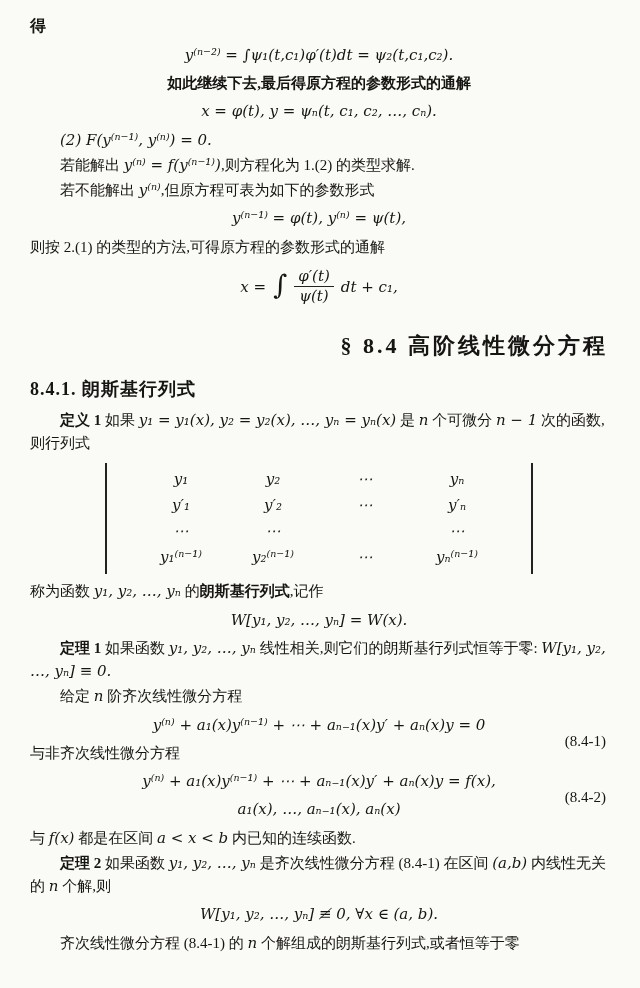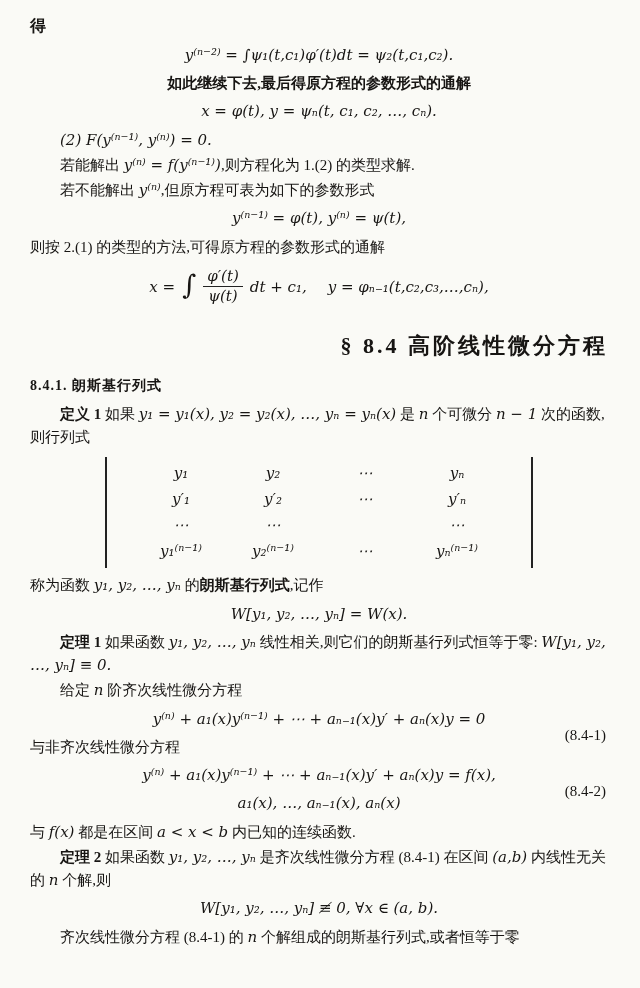--- a/index.html
+++ b/index.html
@@ -16,21 +16,21 @@
   .indent { text-indent:2em; }
   .lead-char { font-weight:bold; font-size:16px; }
   .t { font-weight:500; }
   .b { font-weight:bold;text-align:center; }
   .m { font-style:italic; font-family:"DejaVu Serif",serif; font-weight:500; }
   .display { text-align:center; line-height:1.55; margin:5px 0; font-style:italic; font-family:"DejaVu Serif",serif; }
   .eqrow { position:relative; text-align:center; line-height:1.55; margin:5px 0; }
   .eqrow .formula { font-style:italic; font-family:"DejaVu Serif",serif;text-align:center; }
   .eqnum { position:absolute; right:2px; top:16px; font-style:normal; font-family:"Liberation Serif",serif; }
   .sec-title { text-align:right; font-size:22px; font-weight:bold; letter-spacing:3px; margin:24px 0 8px 0; }
-  .sub-title { font-size:14px; font-weight:bold; margin:16px 0 8px 0; letter-spacing:1px; }
+  .sub-title { font-size:18px; font-weight:bold; margin:16px 0 8px 0; letter-spacing:1px; }
   .det-wrap { display:flex; justify-content:center; margin:8px 0 6px 0; }
   .det { display:grid; grid-template-columns:repeat(4, 92px); row-gap:5px;
          border-left:2px solid #222; border-right:2px solid #222; padding:6px 28px; }
   .det-cell { text-align:center; font-style:italic; font-family:"DejaVu Serif",serif; line-height:1.4; }
   .fracline { display:flex; justify-content:center; align-items:center; gap:7px; margin:8px 0 6px 0;
               font-style:italic; font-family:"DejaVu Serif",serif; }
   .int-sign { font-size:27px; font-style:normal; line-height:1; position:relative; top:-2px; }
   .frac { display:inline-flex; flex-direction:column; text-align:center; line-height:1.3;align-items:center; }
   .frac-num { border-bottom:1.6px solid #222; padding:0 4px; }
   .frac-den { padding:0 4px; }
@@ -60,21 +60,20 @@
   <div class="para">则按 2.(1) 的类型的方法,可得原方程的参数形式的通解</div>
 
   <div class="fracline">
     <span>x =</span>
     <span class="int-sign">∫</span>
     <span class="frac">
       <span class="frac-num">φ′(t)</span>
       <span class="frac-den">ψ(t)</span>
     </span>
     <span>dt + c₁,</span>
-    <span class="second-part">y = φₙ₋₁(t,c₂,c₃,…,cₙ),</span>
   </div>
 
   <div class="sec-title">§ 8.4  高阶线性微分方程</div>
 
   <div class="sub-title">8.4.1. 朗斯基行列式</div>
 
   <div class="para indent"><span class="b">定义 1</span><span class="t">  如果 </span><span class="m">y₁ = y₁(x), y₂ = y₂(x), …, yₙ = yₙ(x)</span><span class="t"> 是 </span><span class="m">n</span><span class="t"> 个可微分 </span><span class="m">n − 1</span><span class="t"> 次的函数,则行列式</span></div>
 
   <div class="det-wrap">
     <div class="det">

